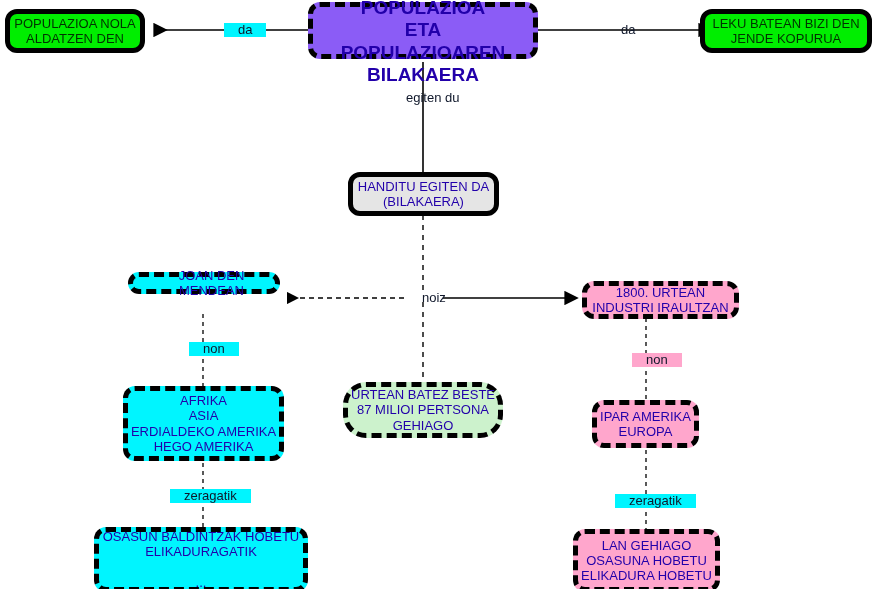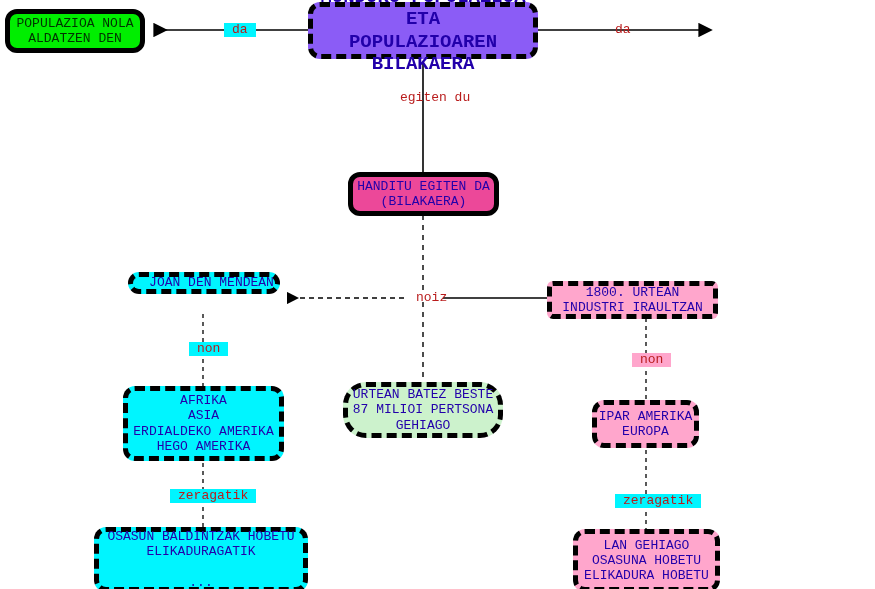--- a/index.html
+++ b/index.html
@@ -6,21 +6,21 @@
     margin: 0;
     padding: 0;
     background: #ffffff;
   }
   #canvas {
     position: relative;
     width: 875px;
     height: 589px;
     background: #ffffff;
     overflow: hidden;
-    font-family: Liberation Mono, monospace;
+    font-family: Liberation Sans, sans-serif;
   }
   svg#edges {
     position: absolute;
     left: 0;
     top: 0;
     width: 875px;
     height: 589px;
     pointer-events: none;
   }
   .node {
@@ -42,21 +42,21 @@
     color: #003300;
     font-size: 13px;
   }
   .n-purple {
     background: #8b5cf6;
     color: #2200AA;
     font-size: 19px;
     font-weight: bold;
   }
   .n-blue {
-    background: #ec4899;
+    background: #e5e5e5;
     color: #2200AA;
     font-size: 13px;
   }
   .n-cyan {
     background: #00F5FF;
     color: #2200AA;
     font-size: 13px;
   }
   .n-pink {
     background: #FFA6CC;
@@ -65,23 +65,23 @@
   }
   .n-lgreen {
     background: #CCF2CC;
     color: #2200AA;
     font-size: 13px;
     border-radius: 23px;
   }
   .link-label {
     position: absolute;
     font-size: 13px;
-    color: #b91c1c;
+    color: #0f172a;
     line-height: 1.1;
-    padding: 0 8px;
+    padding: 0 14px;
     white-space: nowrap;
     z-index: 4;
   }
   .hl-cyan { background: #00F5FF; }
   .hl-pink { background: #FFA6CC; }
   .hl-none { background: transparent; }
 </style>
 </head>
 <body>
 
@@ -127,27 +127,29 @@
     <line x1="646" y1="512" x2="646" y2="529" stroke="#000000" stroke-width="1.3" stroke-dasharray="4,4"></line>
   </svg>
 
   <div class="node node-solid n-green" style="left:5px; top:9px; width:140px; height:44px;">POPULAZIOA NOLA
 ALDATZEN DEN</div>
 
   <div class="node node-dashed n-purple" style="left:308px; top:2px; width:230px; height:57px;">MUNDUKO POPULAZIOA
 ETA
 POPULAZIOAREN BILAKAERA</div>
 
+  <div class="node node-solid n-green" style="left:700px; top:9px; width:172px; height:44px;">LEKU BATEAN BIZI DEN
+JENDE KOPURUA</div>
 
   <div class="node node-solid n-blue" style="left:348px; top:172px; width:151px; height:44px;">HANDITU EGITEN DA
 (BILAKAERA)</div>
 
   <div class="node node-dashed n-cyan" style="left:128px; top:272px; width:152px; height:22px;padding-left:15px;">JOAN DEN MENDEAN</div>
 
-  <div class="node node-dashed n-pink" style="left:547px; top:281px; width:171px; height:38px;border-radius:6px;">1800. URTEAN
+  <div class="node node-dashed n-pink" style="left:582px; top:281px; width:157px; height:38px;">1800. URTEAN
 INDUSTRI IRAULTZAN</div>
 
   <div class="node node-dashed n-lgreen" style="left:343px; top:382px; width:160px; height:56px;">URTEAN BATEZ BESTE
 87 MILIOI PERTSONA
 GEHIAGO</div>
 
   <div class="node node-dashed n-pink" style="left:592px; top:400px; width:107px; height:48px;">IPAR AMERIKA
 EUROPA</div>
 
   <div class="node node-dashed n-cyan" style="left:123px; top:386px; width:161px; height:75px;">AFRIKA

